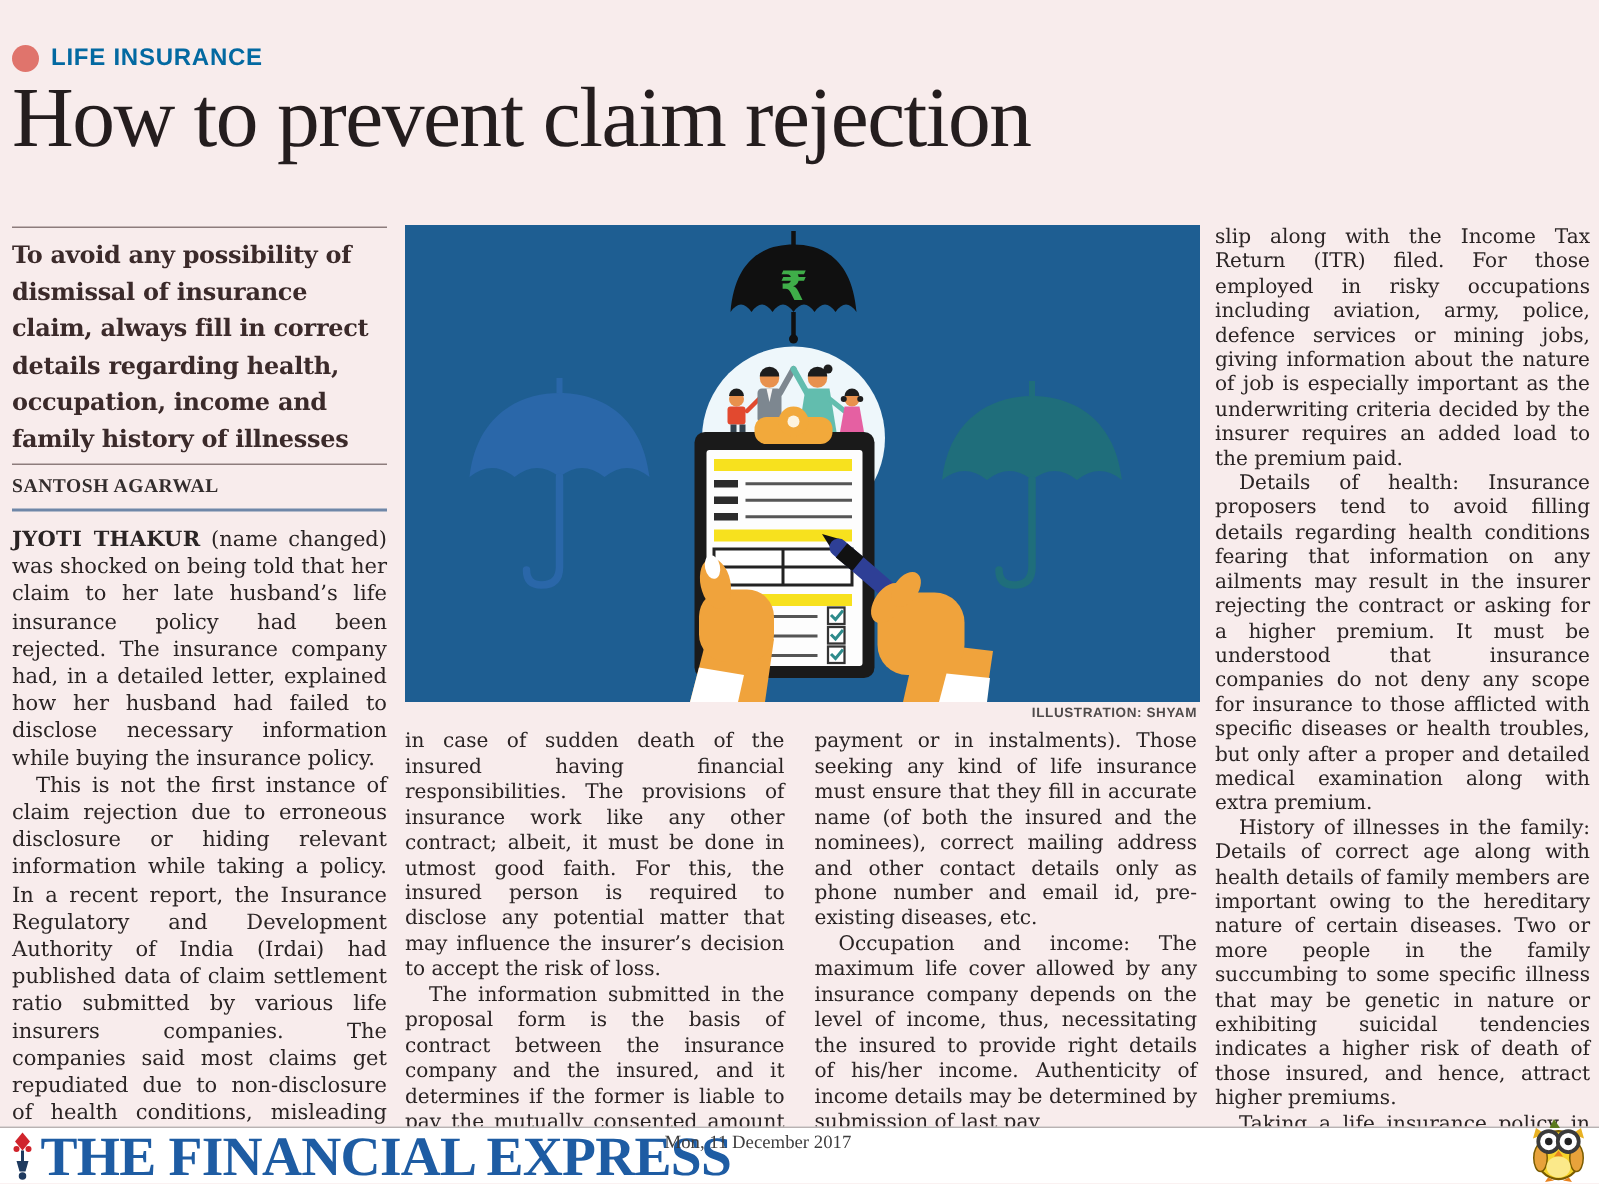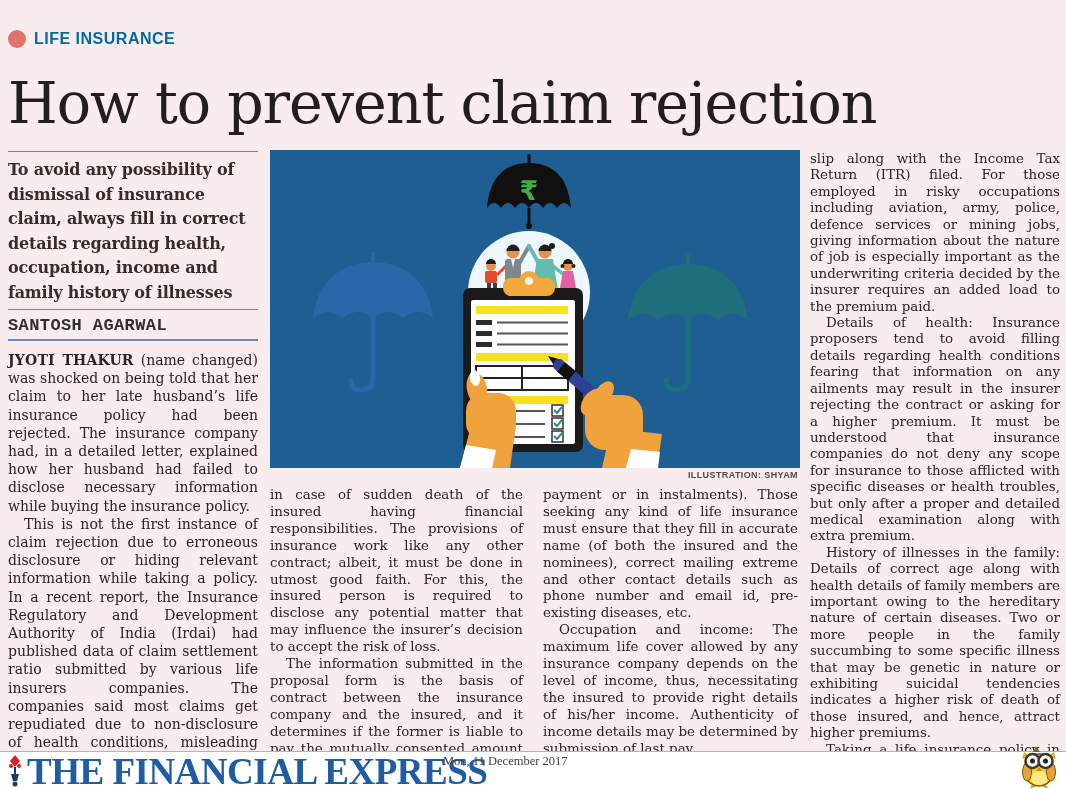--- a/index.html
+++ b/index.html
@@ -11,37 +11,38 @@
   }
   
   .kicker{position:absolute;left:8px;top:30px;display:flex;align-items:center;}
   .kicker-dot{width:18px;height:18px;border-radius:50%;background:#e0746c;margin-right:8px;}
   .kicker-label{
     font-family:"Liberation Sans", sans-serif;font-weight:bold;
     font-size:16px;color:#0369a1;letter-spacing:.5px;text-align:center;
   }
   
   .headline{
-    position:absolute;left:8px;top:72px;width:1052px;
+    position:absolute;left:8px;top:48px;width:1052px;
     font-size:57px;line-height:1.1;color:#241d1e;letter-spacing:-1px;
     white-space:nowrap;
+    font-family:Liberation Serif, serif;
   }
   
   .rule{position:absolute;height:1px;background:#8d7c7c;}
   .r1{left:8px;top:151px;width:250px;}
   .r2{left:8px;top:309px;width:250px;}
   .r3{left:8px;top:339px;width:250px;background:#6f87a8;height:2px;}
   .standfirst{
     position:absolute;left:8px;top:158px;width:252px;
     font-weight:bold;font-size:16px;line-height:24.5px;color:#3b2a2a;letter-spacing:-.2px;
   }
   .byline{
     position:absolute;left:8px;top:316px;
-    font-family:Liberation Mono, monospace;font-weight:bold;
-    font-size:17px;color:#332d2d;letter-spacing:.4px;
+    font-family:Liberation Serif, serif;font-weight:bold;
+    font-size:13px;color:#332d2d;letter-spacing:.4px;
   }
   .bodycol{position:absolute;text-align:justify;}
   .col1{left:8px;top:351px;width:250px;font-size:14px;line-height:18.2px;}
   .col2{left:270px;top:487px;width:253px;font-size:13.4px;line-height:16.9px;}
   .col3{left:543px;top:487px;width:255px;font-size:13.4px;line-height:16.9px;}
   .col4{left:810px;top:151px;width:250px;font-size:13.4px;line-height:16.4px;}
   .bodycol p{margin:0;}
   .indent{text-indent:16px;}
   .lead-bold{font-weight:bold;letter-spacing:.2px;}
   .inline-bold{font-weight:normal;}
@@ -227,21 +228,21 @@
   </svg>
 </div>
 <div class="illo-caption">ILLUSTRATION: SHYAM</div>
 
 <div class="bodycol col2">
   <p>in case of sudden death of the insured having financial responsibilities. The provisions of insurance work like any other contract; albeit, it must be done in utmost good faith. For this, the insured person is required to disclose any potential matter that may influence the insurer’s decision to accept the risk of loss.</p>
   <p class="indent">The information submitted in the proposal form is the basis of contract between the insurance company and the insured, and it determines if the former is liable to pay the mutually consented amount to the nominee in case of death of the life insured. The amount of payment varies according to the terms stated in the contract and the premium paid (single</p>
 </div>
 
 <div class="bodycol col3">
-  <p>payment or in instalments). Those seeking any kind of life insurance must ensure that they fill in accurate name (of both the insured and the nominees), correct mailing extreme and other contact details such as phone number and email id, pre-existing diseases, etc.</p>
+  <p>payment or in instalments). Those seeking any kind of life insurance must ensure that they fill in accurate name (of both the insured and the nominees), correct mailing address and other contact details only as phone number and email id, pre-existing diseases, etc.</p>
   <p class="indent"><span class="inline-bold">Occupation and income:</span><span> The maximum life cover allowed by any insurance company depends on the level of income, thus, necessitating the insured to provide right details of his/her income. Authenticity of income details may be determined by submission of last pay</span></p>
 </div>
 
 <div class="bodycol col4">
   <p>slip along with the Income Tax Return (ITR) filed. For those employed in risky occupations including aviation, army, police, defence services or mining jobs, giving information about the nature of job is especially important as the underwriting criteria decided by the insurer requires an added load to the premium paid.</p>
   <p class="indent"><span class="inline-bold">Details of health:</span><span> Insurance proposers tend to avoid filling details regarding health conditions fearing that information on any ailments may result in the insurer rejecting the contract or asking for a higher premium. It must be understood that insurance companies do not deny any scope for insurance to those afflicted with specific diseases or health troubles, but only after a proper and detailed medical examination along with extra premium.</span></p>
   <p class="indent"><span class="inline-bold">History of illnesses in the family:</span><span> Details of correct age along with health details of family members are important owing to the hereditary nature of certain diseases. Two or more people in the family succumbing to some specific illness that may be genetic in nature or exhibiting suicidal tendencies indicates a higher risk of death of those insured, and hence, attract higher premiums.</span></p>
   <p class="indent">Taking a life insurance policy in the age of uncertainty is a way to show your loved ones that you care. Since the process involves underwriting a legal contract, it is necessary that extreme caution is taken while filling out the form. This will ensure timely and complete payment of the claim to the nominee.</p>
 
 </div>

